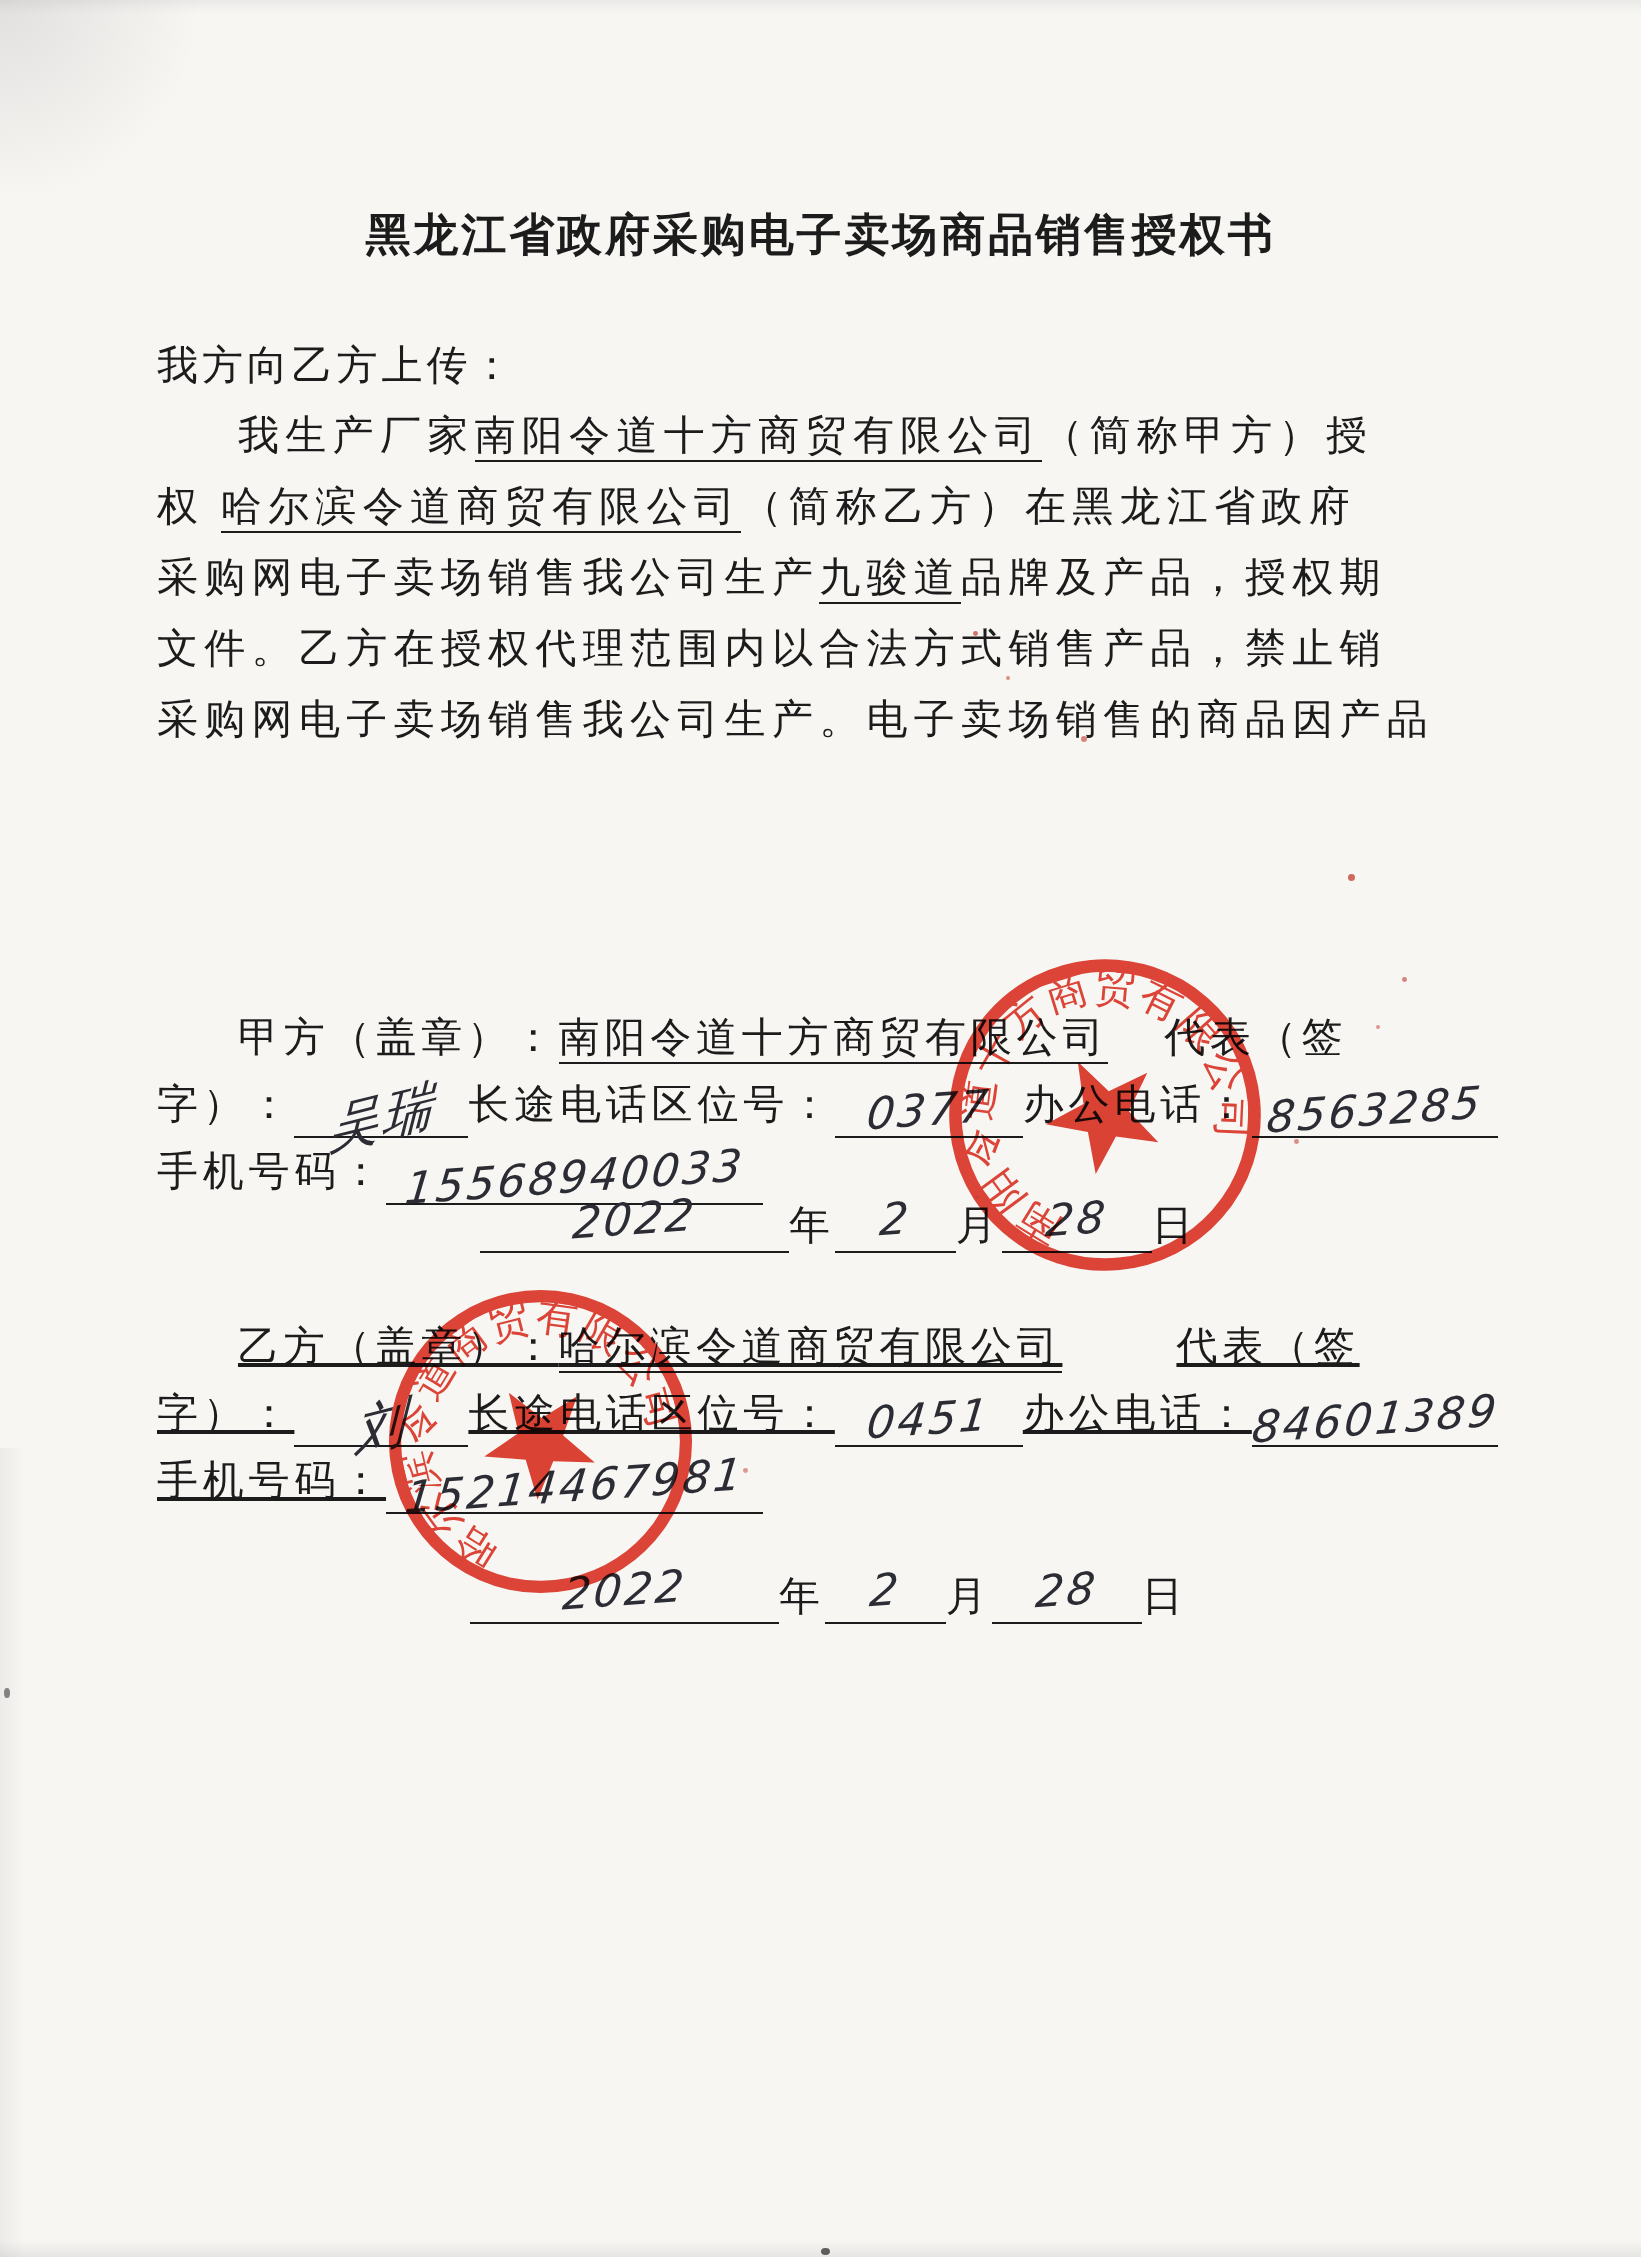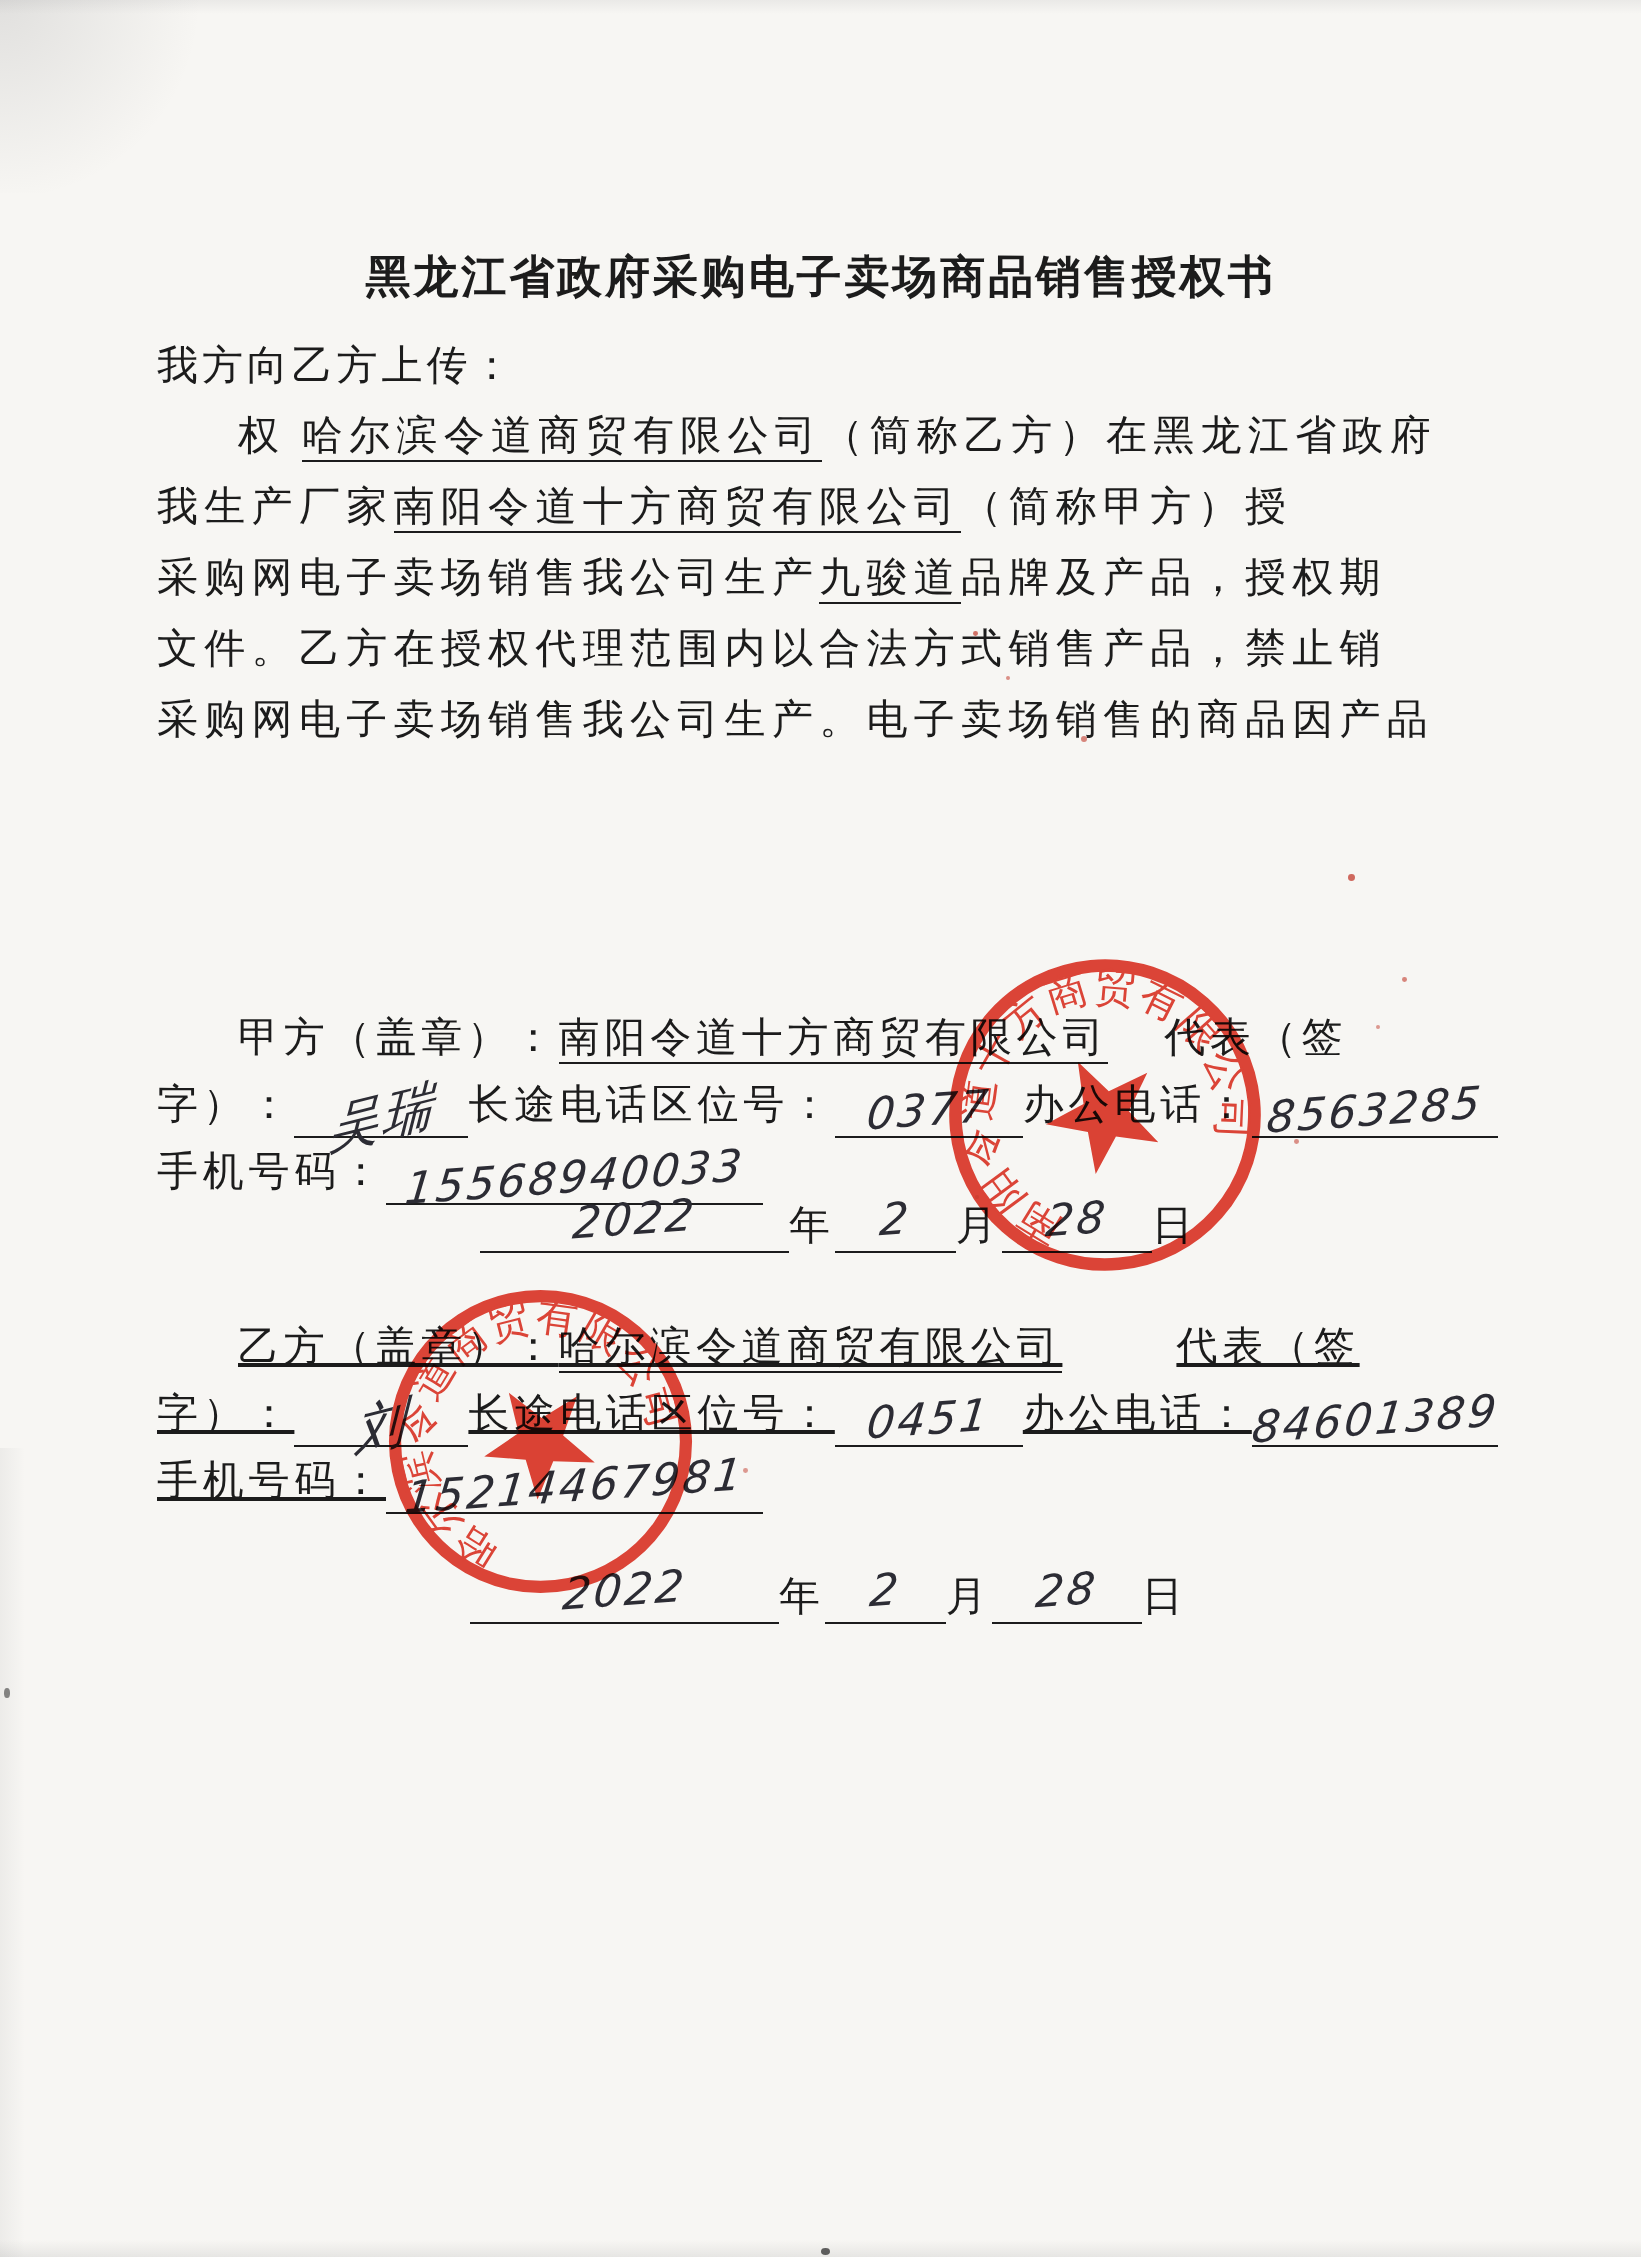--- a/index.html
+++ b/index.html
@@ -22,21 +22,20 @@
   #shade-bottom{left:0;top:2240px;width:1641px;height:17.4px;
     background:linear-gradient(rgba(110,110,115,0), rgba(110,110,115,.12));}
   .speck{position:absolute;border-radius:50%;background:#c23a2c;}
   .darkspeck{position:absolute;border-radius:50%;background:#3a3a3a;}
 
   
   #title{
     position:absolute;left:0;top:205px;width:1641px;
     text-align:center;font-size:45px;font-weight:bold;letter-spacing:2.9px;
     white-space:nowrap;
-    margin-top:42px;
   }
   
   #salutation{
     position:absolute;left:157px;top:338px;font-size:41px;letter-spacing:3.9px;white-space:nowrap;
   }
   
   #body-lines{
     position:absolute;left:157px;top:400px;width:1226px;
     font-size:41px;letter-spacing:6.3px;
   }
@@ -93,22 +92,22 @@
   <div class="shade" id="shade-tl"></div>
   <div class="shade" id="shade-top"></div>
   <div class="shade" id="shade-left"></div>
   <div class="shade" id="shade-bottom"></div>
 
   <div id="title">黑龙江省政府采购电子卖场商品销售授权书</div>
 
   <div id="salutation">我方向乙方上传：</div>
 
   <div id="body-lines">
+      <div class="bline"><span>我生产厂家</span><span class="u">南阳令道十方商贸有限公司</span><span>（简称甲方）授</span></div>
       <div class="bline"><span>权 </span><span class="u">哈尔滨令道商贸有限公司</span><span>（简称乙方）在黑龙江省政府</span></div>
-      <div class="bline"><span>我生产厂家</span><span class="u">南阳令道十方商贸有限公司</span><span>（简称甲方）授</span></div>
       <div class="bline"><span>采购网电子卖场销售我公司生产</span><span class="u">九骏道</span><span>品牌及产品，授权期</span></div>
       <div class="bline"><span>文件。乙方在授权代理范围内以合法方式销售产品，禁止销</span></div>
       <div class="bline"><span>采购网电子卖场销售我公司生产。电子卖场销售的商品因产品</span></div>
     </div>
 
   <div class="party" id="party-a">
     <div class="pline">
       <span class="indent"></span><span>甲方（盖章）：</span><span class="u">南阳令道十方商贸有限公司</span><span class="gap-a"></span><span>代表（签</span>
     </div>
     <div class="pline">

